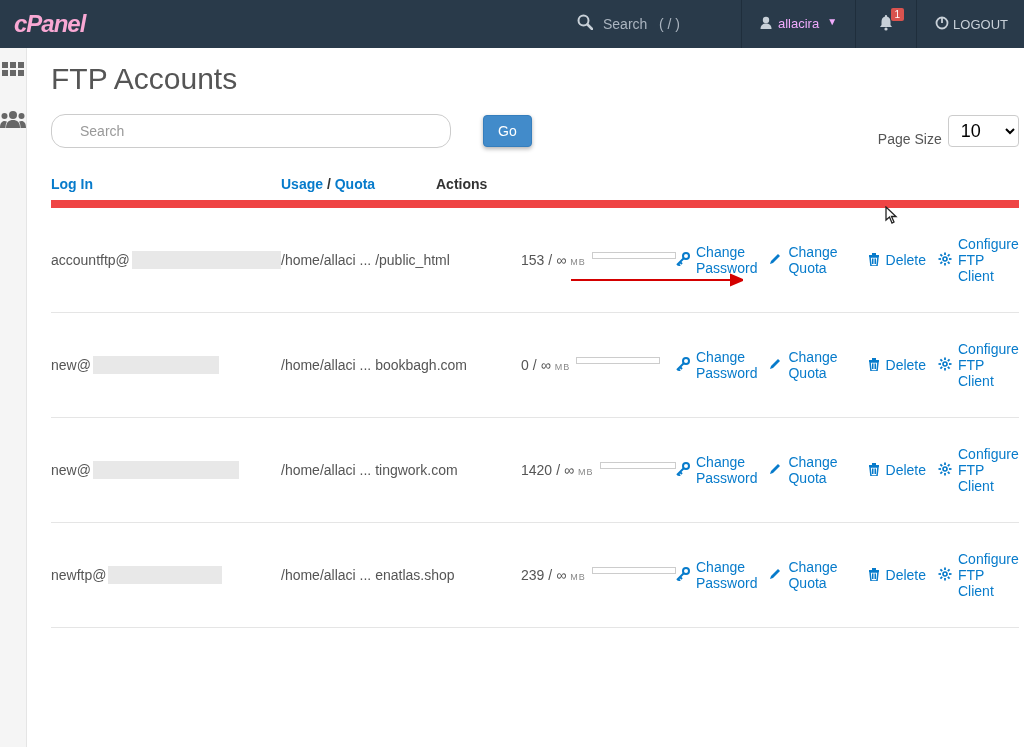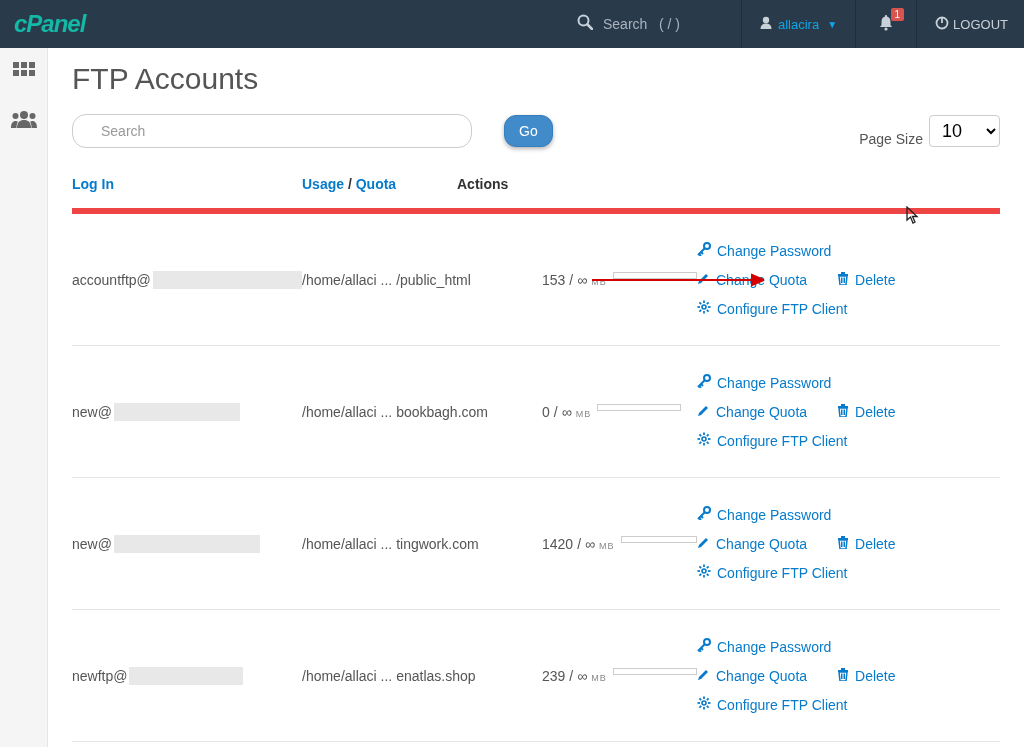--- a/index.html
+++ b/index.html
@@ -1,65 +1,65 @@
 <!DOCTYPE html>
 <html><head>
 <meta charset="utf-8">
 <style>
 *{box-sizing:border-box;margin:0;padding:0}
 body{font-family:"Helvetica Neue",Arial,sans-serif;font-size:14px;color:#333;background:#fff;width:1024px;height:747px;overflow:hidden}
 
 .topbar{background:#293a4a;height:48px;display:flex;align-items:center;color:#ccc}
 .logo{margin-left:14px;display:flex;align-items:center}
-.logo-text{font-size:24px;font-weight:700;font-style:italic;color:#14b8a6;letter-spacing:-1px}
+.logo-text{font-size:24px;font-weight:700;font-style:italic;color:#f9a8d4;letter-spacing:-1px}
 .logo-c{font-style:italic}
 .topbar-spacer{flex:1}
 .search-wrapper{display:flex;align-items:center;color:#c8d0d8}
 .search-ico{font-size:16px;margin-right:10px}
 .search-top{background:transparent;border:none;color:#c8d0d8;font-size:14px;width:120px;outline:none}
 .search-top::placeholder{color:#aab4bf}
 .vdiv{width:1px;height:48px;background:#1f2e3c;margin:0 18px}
-.user{display:flex;align-items:center;color:#0ea5e9;font-size:13px;cursor:pointer}
+.user{display:flex;color:#f0abfc;font-size:13px;cursor:pointer}
 .user .caret{margin-left:8px;font-size:10px}
 .bell-wrap{position:relative;color:#c8d0d8;font-size:16px;cursor:pointer;padding:0 4px}
 .badge{position:absolute;top:-6px;right:-6px;background:#d9534f;color:#fff;font-size:10px;padding:0 4px;border-radius:2px;line-height:13px}
 .logout{display:flex;align-items:center;color:#c8d0d8;font-size:13px;cursor:pointer;margin-right:16px}
 .logout-ico{margin-right:4px}
 
 .app{display:flex;height:699px}
 .sidebar{width:48px;background:#f5f5f5;border-right:1px solid #e5e5e5;display:flex;flex-direction:column;align-items:center;padding-top:14px}
 .side-ico{font-size:22px;color:#676767;margin-bottom:18px;cursor:pointer}
 
 .main{flex:1;padding:14px 24px 0 24px}
 h1.title{font-size:30px;font-weight:300;color:#555;margin-bottom:18px}
 .controls{display:flex;align-items:center;margin-bottom:28px}
 .search-box{width:400px;height:34px;border:1px solid #ccc;border-radius:14px;padding:0 28px;font-size:14px;color:#555;outline:none}
 .search-box::placeholder{color:#999}
-.go-btn{margin-left:32px;background:#428bca;color:#fff;border:1px solid #357ebd;border-radius:12px;padding:7px 14px;font-size:14px;cursor:pointer;box-shadow:0 2px 4px rgba(0,0,0,.3)}
+.go-btn{margin-left:32px;background:#428bca;color:#fff;border:1px solid #357ebd;border-radius:4px;padding:7px 14px;font-size:14px;cursor:pointer;box-shadow:0 2px 4px rgba(0,0,0,.3)}
 .pagesize{margin-left:auto;display:flex;align-items:flex-end;color:#555;font-size:14px}
 .pagesize select{margin-left:6px;height:32px;border:1px solid #ccc;border-radius:4px;padding:0 20px 0 8px;font-size:18px;background:#fff}
 
 .tbl{display:block}
-.tbl-head{display:flex;border-bottom:6px solid #ef4444;padding-bottom:16px}
+.tbl-head{display:flex;border-bottom:8px solid #ef4444;padding-bottom:8px}
 .tbl-head .col{font-weight:700;font-size:14px}
 .col-login{width:230px}
 .col-path{width:240px}
 .col-usage{width:155px}
 .col-actions{flex:1}
 .lnk{color:#077bcb} .blk{color:#333}
 .tbl-row{display:flex;align-items:center;border-bottom:1px solid #e5e5e5;padding:28px 0;position:relative}
 .login-text{color:#555;font-size:14px;display:flex;align-items:center}
 .mask{display:inline-block;background:#e8e8e8;height:18px;margin-left:2px}
 .path-text{color:#555;font-size:14px}
 .usage-block{display:flex;flex-direction:row;gap:6px}
 .usage-line{font-size:14px;color:#555;display:flex;align-items:baseline;gap:4px}
 .usage-line .inf{font-size:14px}
 .usage-line .mb{font-size:9px;letter-spacing:1px;text-transform:uppercase;color:#888}
 .meter{width:84px;height:7px;border:1px solid #ccc;background:#fff}
-.actions-block{display:flex;flex-direction:column;gap:12px}
+.actions-block{display:flex;flex-direction:row;gap:12px}
 .actions-line{display:flex;gap:30px;align-items:center}
 .act{color:#077bcb;font-size:14px;text-decoration:none;display:inline-flex;align-items:center;gap:6px;cursor:pointer}
 .act .ai{font-size:13px}
 
 .arrow{position:absolute;left:544px;top:225px;pointer-events:none}
 .arrow-line{stroke:#d40000;stroke-width:2;fill:#d40000}
 
 .cursor{position:absolute;left:858px;top:158px;font-size:16px;color:#222;pointer-events:none}
 .main-area{position:relative}
 </style>

